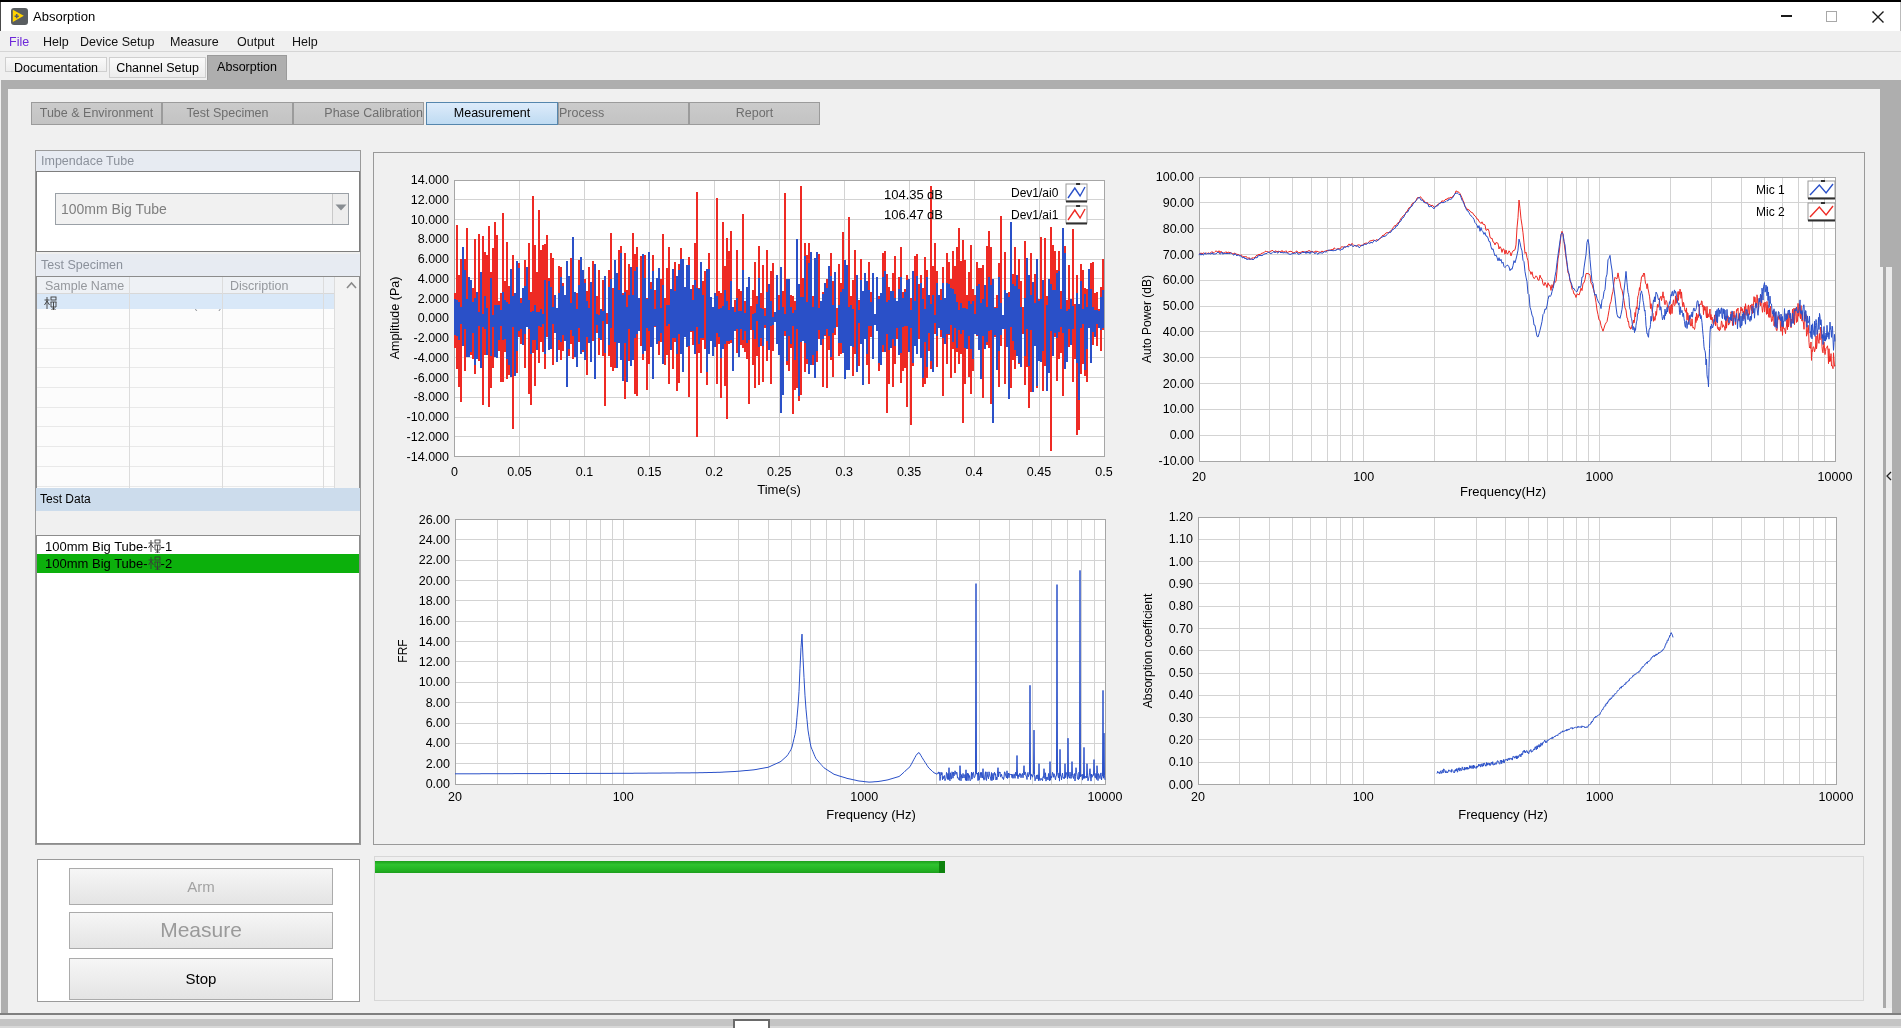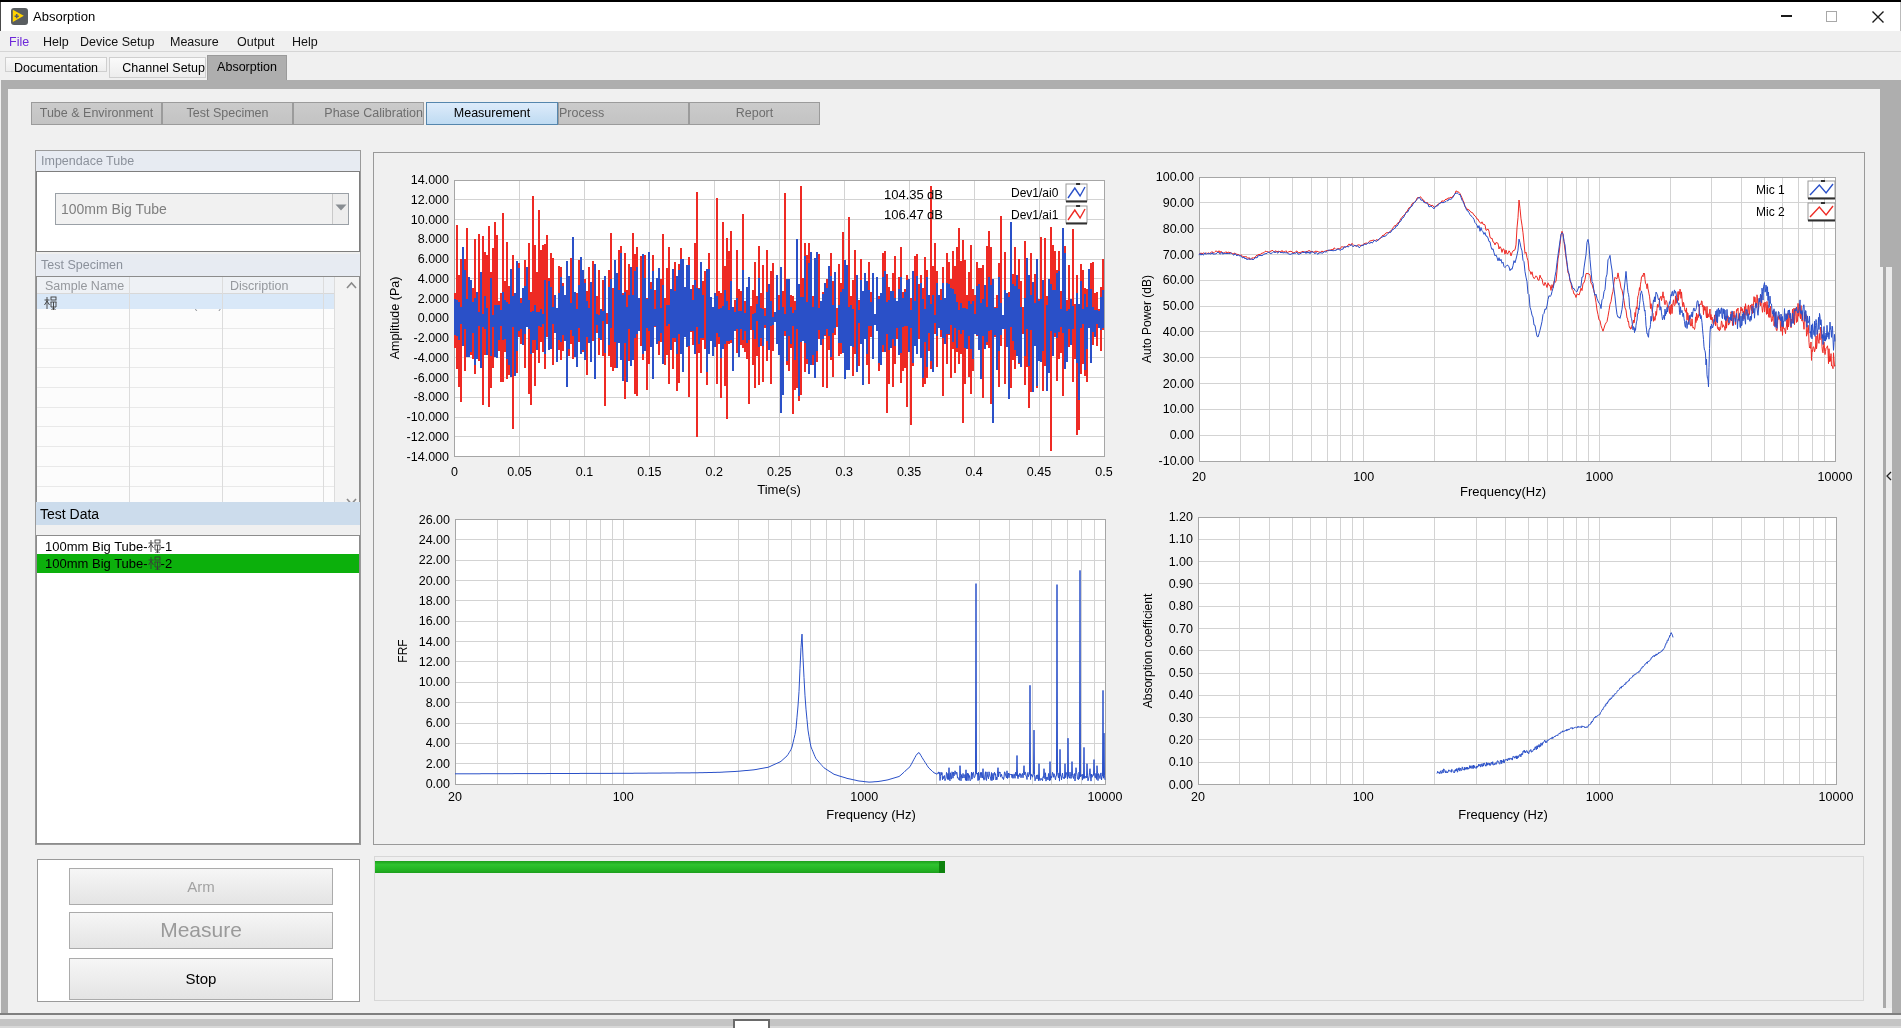--- a/index.html
+++ b/index.html
@@ -20,21 +20,21 @@
   </svg>
 <div class="abs" style="left:0;top:31px;width:1901px;height:21px;background:#f0f0f0;border-bottom:1px solid #d5d5d5"></div>
 <div class="abs" style="left:9px;top:35px;font-size:12.5px;color:#6d28d9">File</div>
 <div class="abs" style="left:43px;top:35px;font-size:12.5px;color:#111">Help</div>
 <div class="abs" style="left:80px;top:35px;font-size:12.5px;color:#111">Device Setup</div>
 <div class="abs" style="left:170px;top:35px;font-size:12.5px;color:#111">Measure</div>
 <div class="abs" style="left:237px;top:35px;font-size:12.5px;color:#111">Output</div>
 <div class="abs" style="left:292px;top:35px;font-size:12.5px;color:#111">Help</div>
 <div class="abs" style="left:0;top:53px;width:1901px;height:27px;background:#f0f0f0"></div>
 <div class="abs" style="left:5px;top:57px;width:102px;height:15px;background:linear-gradient(#fafafa,#ededed);border:1px solid #cfcfcf;font-size:12.5px;color:#000;text-align:center;line-height:20px">Documentation</div>
-<div class="abs" style="left:109px;top:57px;width:97px;height:21px;background:linear-gradient(#fafafa,#ededed);border:1px solid #cfcfcf;font-size:12.5px;color:#000;text-align:right;line-height:20px">Channel Setup</div>
+<div class="abs" style="left:109px;top:57px;width:97px;height:21px;background:linear-gradient(#fafafa,#ededed);border:1px solid #cfcfcf;font-size:12.5px;color:#000;text-align:center;line-height:20px">Channel Setup</div>
 <div class="abs" style="left:207px;top:55px;width:80px;height:25px;background:#aeaeae;border:1px solid #9a9a9a;border-bottom:none;font-size:12.5px;color:#000;text-align:center;line-height:22px">Absorption</div>
 <div class="abs" style="left:1px;top:80px;width:1900px;height:9px;background:#aeaeae"></div>
 <div class="abs" style="left:1px;top:80px;width:7px;height:933px;background:#aeaeae"></div>
 <div class="abs" style="left:1892px;top:80px;width:9px;height:933px;background:#aeaeae"></div>
 <div class="abs" style="left:1880px;top:89px;width:12px;height:178px;background:#aeaeae"></div>
 <div class="abs" style="left:31px;top:102px;width:131px;height:23px;background:linear-gradient(#cbcbcb,#c3c3c3);border:1px solid #9b9b9b;font-size:12.5px;color:#6e6e6e;text-align:center;line-height:21px">Tube &amp; Environment</div>
 <div class="abs" style="left:162px;top:102px;width:131px;height:23px;background:linear-gradient(#cbcbcb,#c3c3c3);border:1px solid #9b9b9b;font-size:12.5px;color:#6e6e6e;text-align:center;line-height:21px">Test Specimen</div>
 <div class="abs" style="left:293px;top:102px;width:131px;height:23px;background:linear-gradient(#cbcbcb,#c3c3c3);border:1px solid #9b9b9b;font-size:12.5px;color:#6e6e6e;text-align:right;line-height:21px">Phase Calibration</div>
 <div class="abs" style="left:426px;top:102px;width:132px;height:23px;background:linear-gradient(#ddebfa,#bfdbf2);border:1px solid #5586ad;font-size:12.5px;color:#000;text-align:center;line-height:21px">Measurement</div>
 <div class="abs" style="left:558px;top:102px;width:131px;height:23px;background:linear-gradient(#cbcbcb,#c3c3c3);border:1px solid #9b9b9b;font-size:12.5px;color:#6e6e6e;line-height:21px">Process</div>
@@ -75,21 +75,21 @@
 <div class="abs" style="left:129px;top:277px;width:1px;height:232px;background:#dcdcdc"></div>
 <div class="abs" style="left:222px;top:277px;width:1px;height:232px;background:#dcdcdc"></div>
 <div class="abs" style="left:323px;top:277px;width:1px;height:232px;background:#dcdcdc"></div>
 <div class="abs" style="left:334px;top:277px;width:25px;height:232px;background:#f3f3f3;border-left:1px solid #dcdcdc"></div>
 <svg class="abs" style="left:345px;top:281px" width="13" height="9" viewBox="0 0 13 9">
     <polyline points="2,7 6.5,2 11,7" fill="none" stroke="#8a8a8a" stroke-width="1.6"></polyline>
   </svg>
 <svg class="abs" style="left:345px;top:497px" width="13" height="9" viewBox="0 0 13 9">
     <polyline points="2,2 6.5,7 11,2" fill="none" stroke="#8a8a8a" stroke-width="1.6"></polyline>
   </svg>
-<div class="abs" style="left:36px;top:502px;width:324px;height:23px;background:#ccdcec;font-size:14px;color:#000;padding:4px 0 0 4px">Test Data</div>
+<div class="abs" style="left:36px;top:488px;width:324px;height:23px;background:#ccdcec;font-size:12px;color:#000;padding:4px 0 0 4px">Test Data</div>
 <div class="abs" style="left:36px;top:535px;width:324px;height:309px;background:#fff;border:1px solid #8c8c8c"></div>
 <div class="abs" style="left:45px;top:539px;font-size:13px;color:#000">100mm Big Tube-<svg width="13" height="14" viewBox="0 0 13 14" style="vertical-align:-2px">
       <g stroke="#3a3a3a" stroke-width="0.9" fill="none">
         <path d="M3 1v12M0.5 4h5M3 5l-2.5 4M3 5l2.5 4"></path>
         <rect x="7" y="1" width="5" height="3"></rect>
         <path d="M6.5 6h6M7 6v5h5v-5M9.5 6v8M9.5 12l-2 2M9.5 12l2 2"></path>
       </g>
     </svg>-1</div>
 <div class="abs" style="left:37px;top:554px;width:322px;height:19px;background:#0cb00c"></div>
 <div class="abs" style="left:45px;top:556px;font-size:13px;color:#000">100mm Big Tube-<svg width="13" height="14" viewBox="0 0 13 14" style="vertical-align:-2px">

